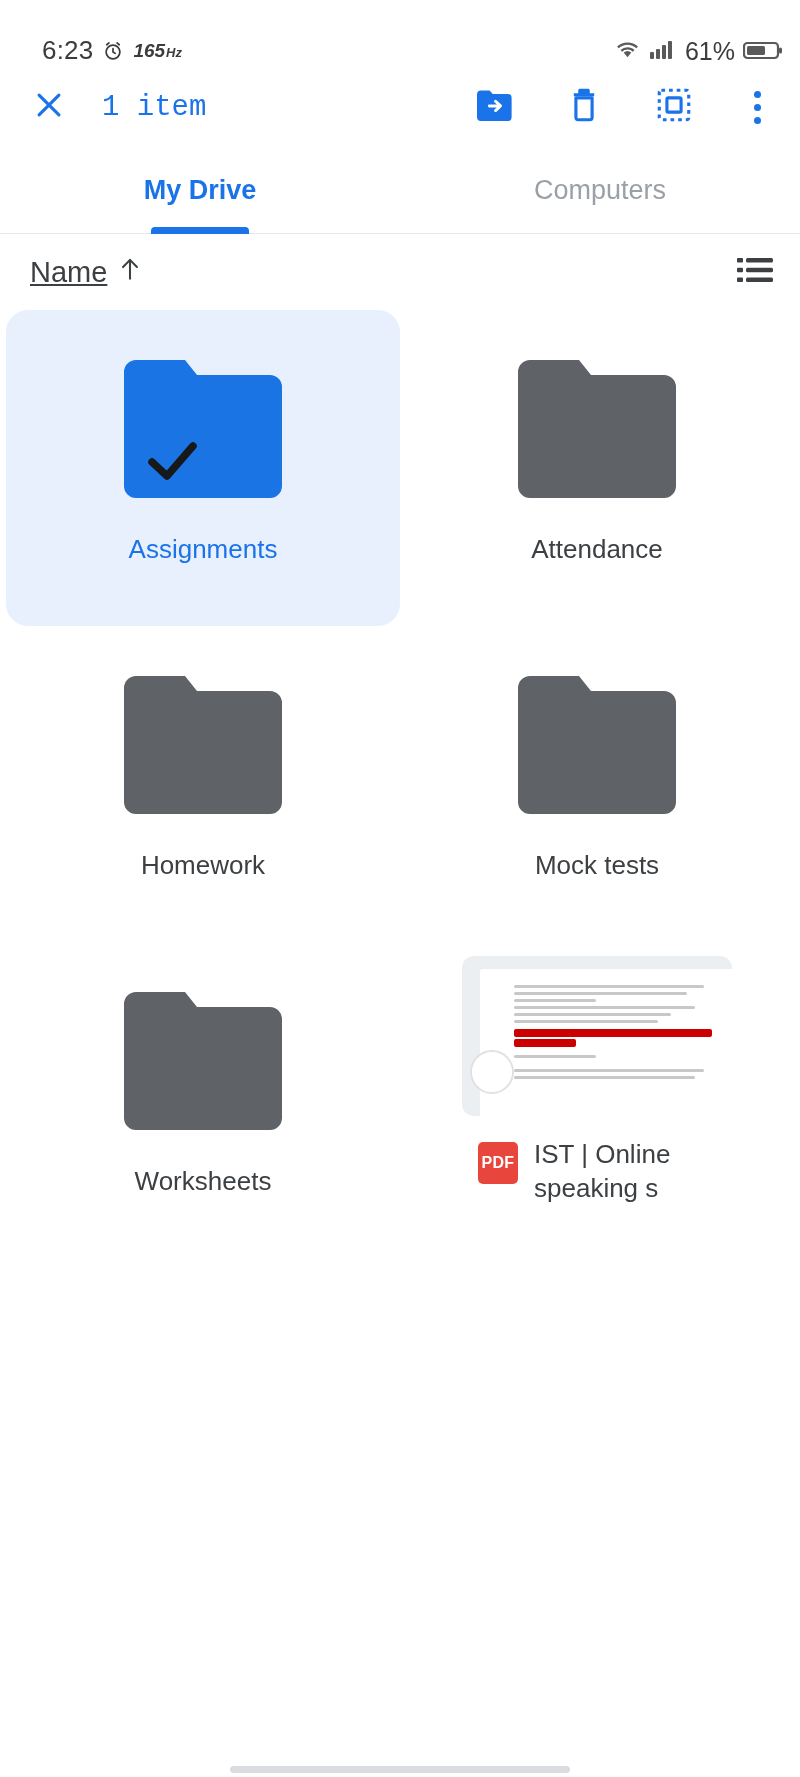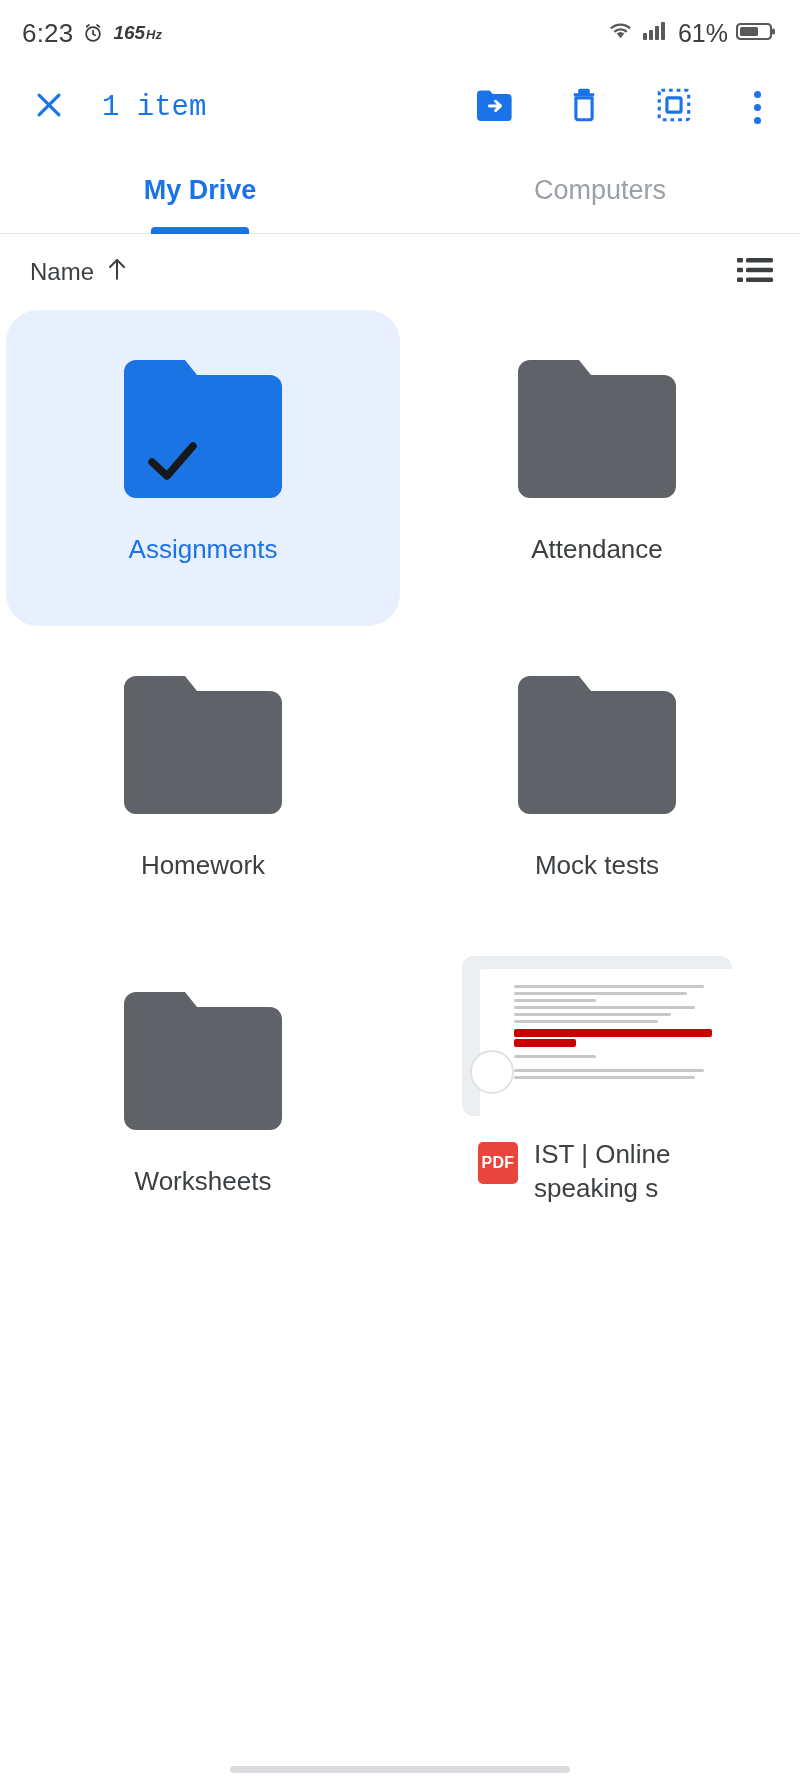--- a/index.html
+++ b/index.html
@@ -8,24 +8,25 @@
     background: #ffffff;
     font-family: "Liberation Sans", sans-serif;
     overflow: hidden;
   }
   body { position: relative; }
 
   
   .statusbar {
     height: 66px;
     display: flex;
-    align-items: center;
+    align-items: flex-end;
     justify-content: space-between;
-    padding: 0 24px 0 22px;
+    padding: 0 17px 0 22px;
     color: #4a4a4a;
+    margin-left: 20px;
   }
   .sb-left { display: flex; align-items: center; gap: 9px; }
   .sb-time { font-size: 26px; letter-spacing: 0.2px; color: #3c3c3c; }
   .sb-alarm { width: 22px; height: 22px; display: block; }
   .sb-hz { display: flex; align-items: baseline; gap: 1px; }
   .sb-hz-num { font-size: 19px; font-weight: bold; font-style: italic; color: #3c3c3c; }
   .sb-hz-unit { font-size: 13px; font-weight: bold; font-style: italic; color: #3c3c3c; }
   .sb-right { display: flex; align-items: center; gap: 8px; }
   .sb-pct { font-size: 25px; color: #3c3c3c; margin-left: 2px; }
   .sb-icon { display: block; }
@@ -85,22 +86,23 @@
   .sortrow {
     height: 76px;
     display: flex;
     align-items: center;
     padding: 0 24px 0 30px;
   }
   .sort-label {
     display: flex;
     align-items: center;
     gap: 12px;
-    font-size: 24px;
+    font-size: 29px;
     color: #3c4043;
+    text-decoration: underline;
   }
   .sort-arrow { display:block; }
   .sortrow .spacer { flex: 1; }
   .viewtoggle { width: 42px; height: 42px; display: flex; align-items: center; justify-content: center; }
 
   
   .grid {
     display: grid;
     grid-template-columns: 1fr 1fr;
     padding: 0 6px;
@@ -109,21 +111,21 @@
     position: relative;
     height: 316px;
     display: flex;
     flex-direction: column;
     align-items: center;
     justify-content: flex-start;
     padding-top: 46px;
   }
   .cell.selected {
     background: #e8f0fe;
-    border-radius: 32px;
+    border-radius: 22px;
   }
   .folder-icon { width: 166px; height: 146px; position: relative; }
   .label {
     margin-top: 30px;
     font-size: 26px;
     color: #3c4043;
     text-align: center;
     line-height: 1.32;
     max-width: 200px;
     word-break: break-word;

